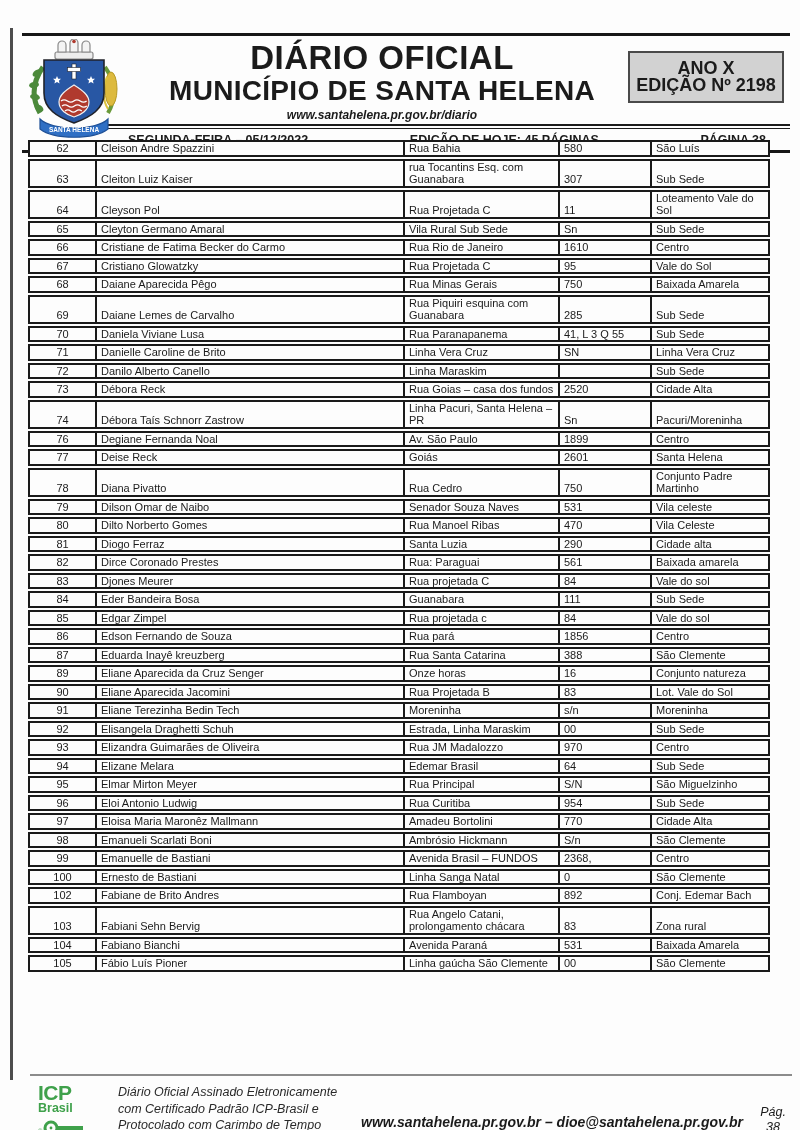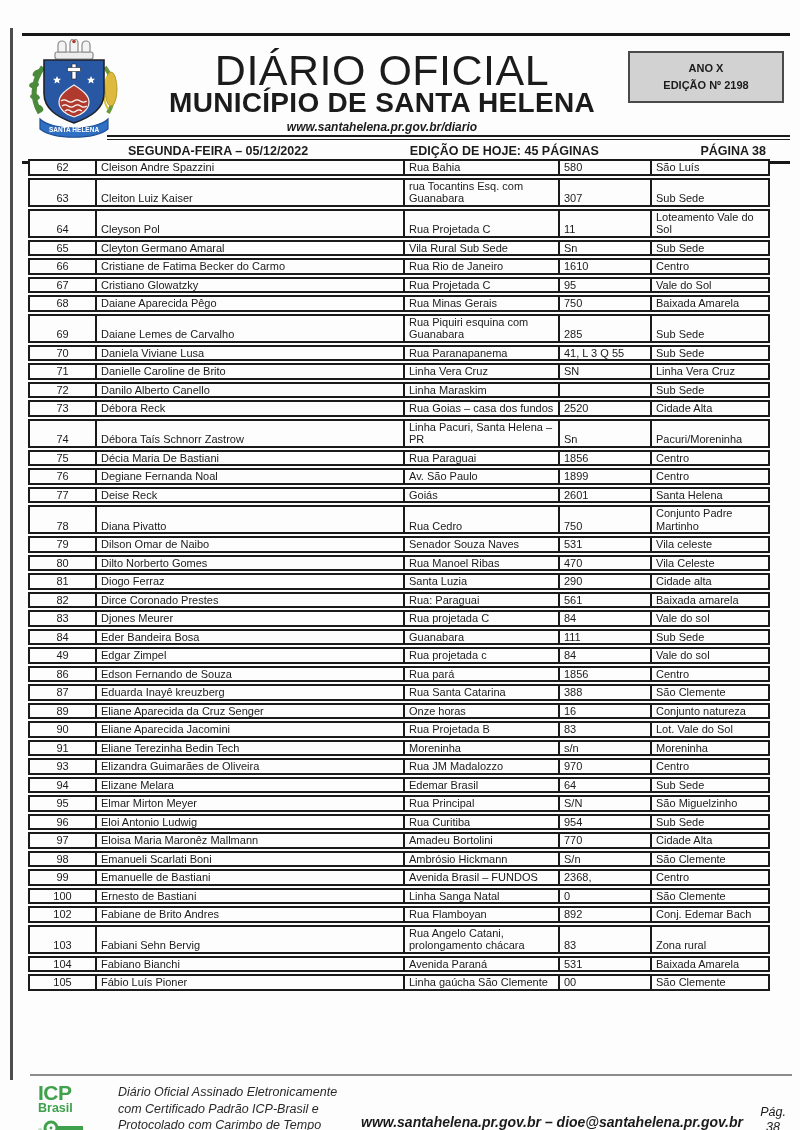--- a/index.html
+++ b/index.html
@@ -13,36 +13,36 @@
 
   
   .masthead{
     position:absolute;left:22px;top:33px;width:768px;
     border-top:3px solid #171717;border-bottom:3px solid #171717;
     background:#fdfdfd;
   }
   .masthead-main{position:relative;min-height:88px;}
   .coat-of-arms{position:absolute;left:6px;top:3px;width:92px;height:104px;z-index:2;}
   .title-block{margin:0 160px 0 112px;text-align:center;}
-  .title1{font-size:43px;font-weight:normal;line-height:36px;padding-top:16px;letter-spacing:.5px;}
+  .title1{font-size:33px;font-weight:bold;line-height:36px;padding-top:4px;letter-spacing:.5px;}
   .title2{font-size:28px;font-weight:bold;line-height:30px;letter-spacing:.3px;}
   .website{font-size:12px;font-weight:bold;font-style:italic;line-height:16px;margin-top:1px;}
   .edition-box{
     position:absolute;right:6px;top:15px;width:148px;padding:7px 2px;
     background:#d2d2d2;border:2px solid #4a4a4a;text-align:center;
-    font-weight:bold;font-size:11px;line-height:17px;
+    font-weight:bold;font-size:18px;line-height:17px;
   }
   .double-rule{margin-left:85px;height:2px;border-top:2px solid #1c1c1c;border-bottom:1px solid #1c1c1c;}
   .date-row{
     display:flex;justify-content:space-between;align-items:center;
     font-weight:bold;font-size:12.5px;padding:4px 24px 3px 106px;
   }
 
   
-  .records{position:absolute;left:28px;top:157px;width:742px;}
+  .records{position:absolute;left:28px;top:138px;width:742px;}
   table{border-collapse:separate;border-spacing:0 2px;width:742px;table-layout:fixed;}
   td{
     border-top:2px solid #1a1a1a;border-bottom:2px solid #1a1a1a;border-left:2px solid #1a1a1a;
     font-size:11px;line-height:12.5px;padding:0 4px;vertical-align:bottom;
     overflow:hidden;background:#fdfdfd;
   }
   td:last-child{border-right:2px solid #1a1a1a;}
   td.c-num{text-align:center;}
   .col1{width:67px;}.col2{width:308px;}.col3{width:155px;}.col4{width:92px;}.col5{width:120px;}
 
@@ -216,27 +216,20 @@
     <td>Cidade Alta</td>
   </tr>
         <tr>
     <td class="c-num">74</td>
     <td>Débora Taís Schnorr Zastrow</td>
     <td>Linha Pacuri, Santa Helena – PR</td>
     <td>Sn</td>
     <td>Pacuri/Moreninha</td>
   </tr>
         <tr>
-    <td class="c-num">75</td>
-    <td>Décia Maria De Bastiani</td>
-    <td>Rua Paraguai</td>
-    <td>1856</td>
-    <td>Centro</td>
-  </tr>
-        <tr>
     <td class="c-num">76</td>
     <td>Degiane Fernanda Noal</td>
     <td>Av. São Paulo</td>
     <td>1899</td>
     <td>Centro</td>
   </tr>
         <tr>
     <td class="c-num">77</td>
     <td>Deise Reck</td>
     <td>Goiás</td>
@@ -286,21 +279,21 @@
     <td>Vale do sol</td>
   </tr>
         <tr>
     <td class="c-num">84</td>
     <td>Eder Bandeira Bosa</td>
     <td>Guanabara</td>
     <td>111</td>
     <td>Sub Sede</td>
   </tr>
         <tr>
-    <td class="c-num">49</td>
+    <td class="c-num">85</td>
     <td>Edgar Zimpel</td>
     <td>Rua projetada c</td>
     <td>84</td>
     <td>Vale do sol</td>
   </tr>
         <tr>
     <td class="c-num">86</td>
     <td>Edson Fernando de Souza</td>
     <td>Rua pará</td>
     <td>1856</td>
@@ -326,20 +319,27 @@
     <td>Rua Projetada B</td>
     <td>83</td>
     <td>Lot. Vale do Sol</td>
   </tr>
         <tr>
     <td class="c-num">91</td>
     <td>Eliane Terezinha Bedin Tech</td>
     <td>Moreninha</td>
     <td>s/n</td>
     <td>Moreninha</td>
+  </tr>
+        <tr>
+    <td class="c-num">92</td>
+    <td>Elisangela Draghetti Schuh</td>
+    <td>Estrada, Linha Maraskim</td>
+    <td>00</td>
+    <td>Sub Sede</td>
   </tr>
         <tr>
     <td class="c-num">93</td>
     <td>Elizandra Guimarães de Oliveira</td>
     <td>Rua JM Madalozzo</td>
     <td>970</td>
     <td>Centro</td>
   </tr>
         <tr>
     <td class="c-num">94</td>

